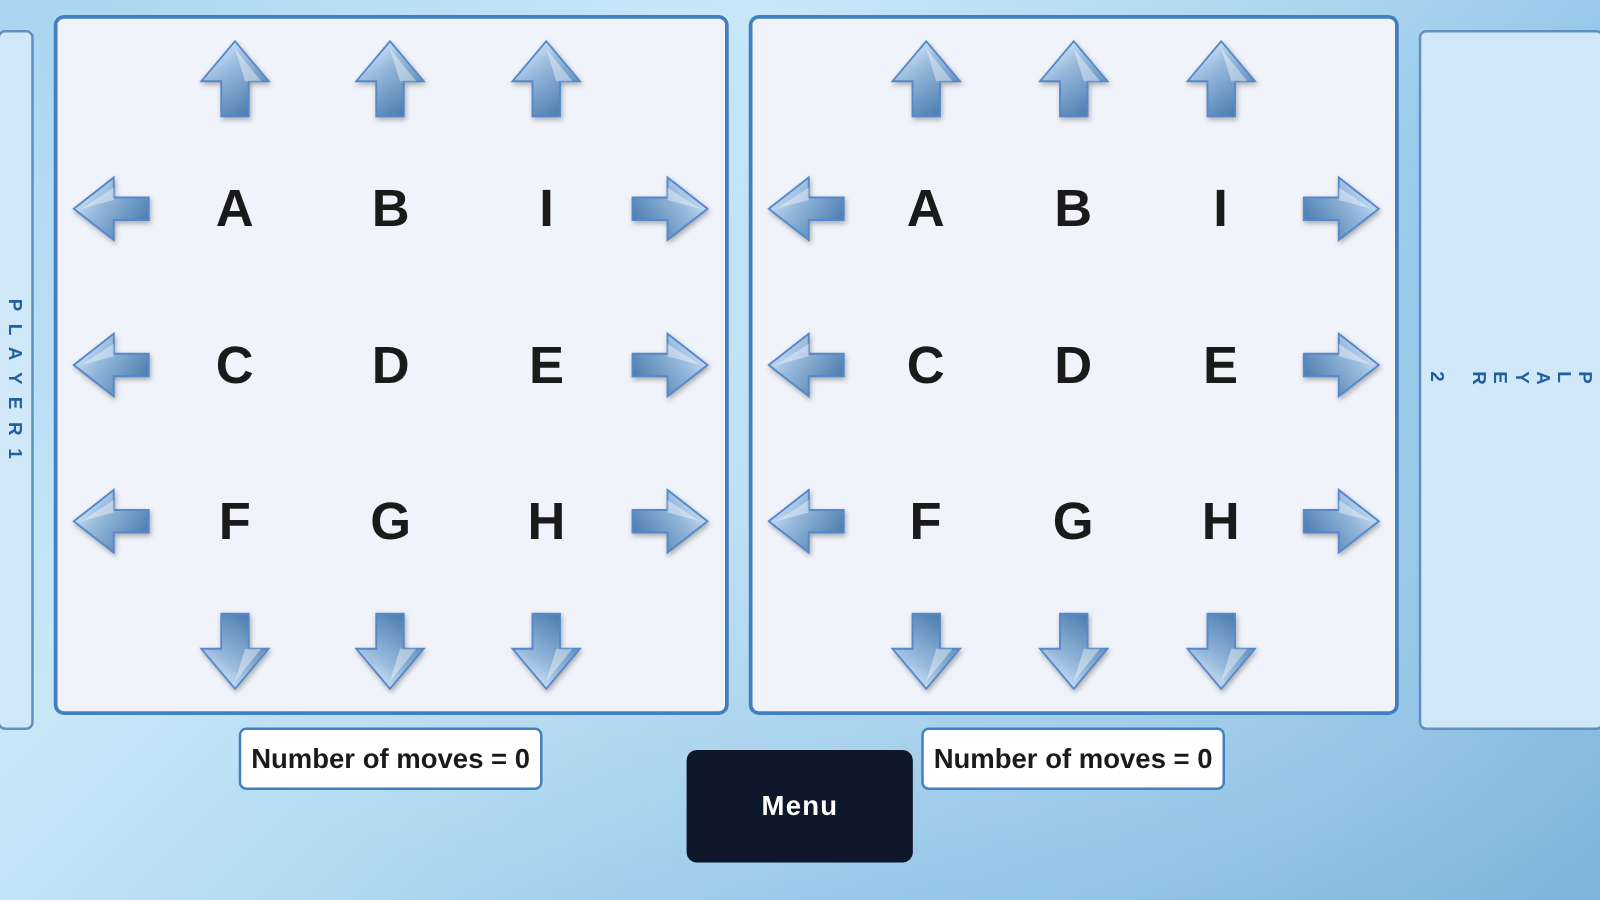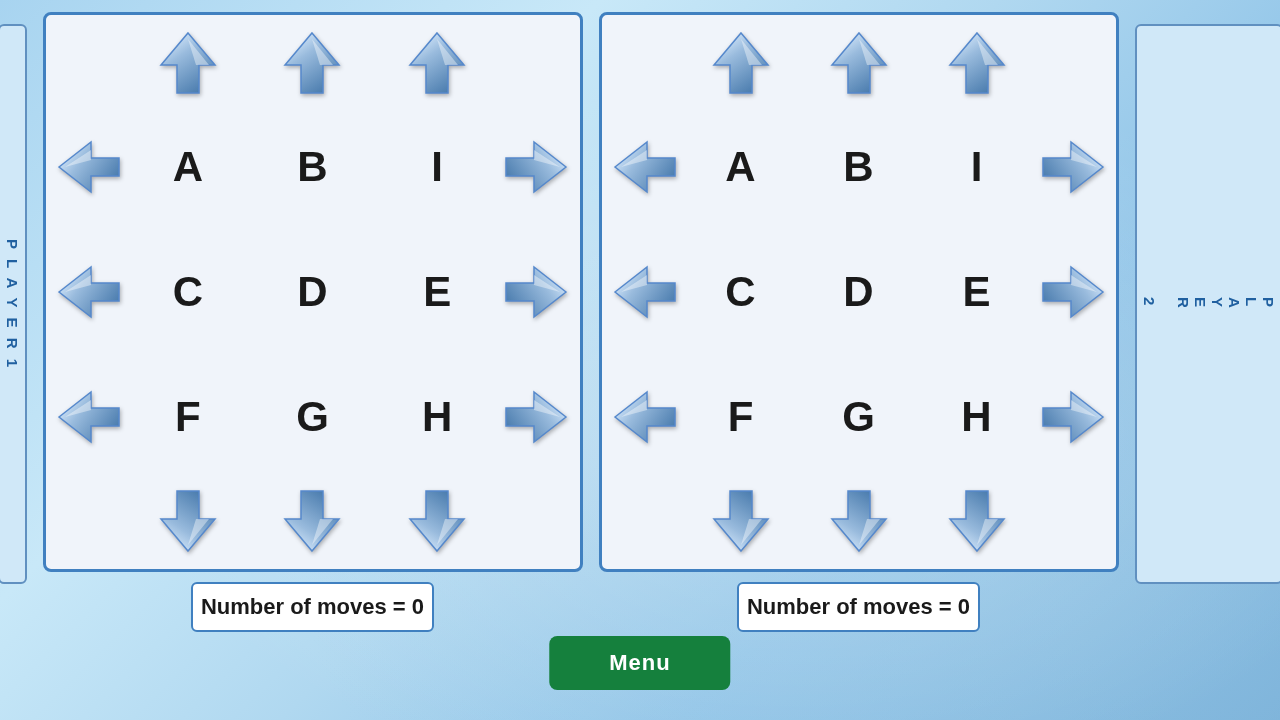--- a/index.html
+++ b/index.html
@@ -108,24 +108,24 @@
       font-weight: bold;
       color: #1a1a1a;
       font-family: Arial, sans-serif;
     }
 
     .menu-btn {
       position: absolute;
       bottom: 30px;
       left: 50%;
       transform: translateX(-50%);
-      background: #15803d;
+      background: #0f172a;
       border: none;
       border-radius: 8px;
-      padding: 14px 60px;
+      padding: 32px 60px;
       font-size: 22px;
       font-weight: bold;
       color: white;
       cursor: pointer;
       z-index: 2;
       letter-spacing: 1px;
     }
 
     
     .arrow-svg {

